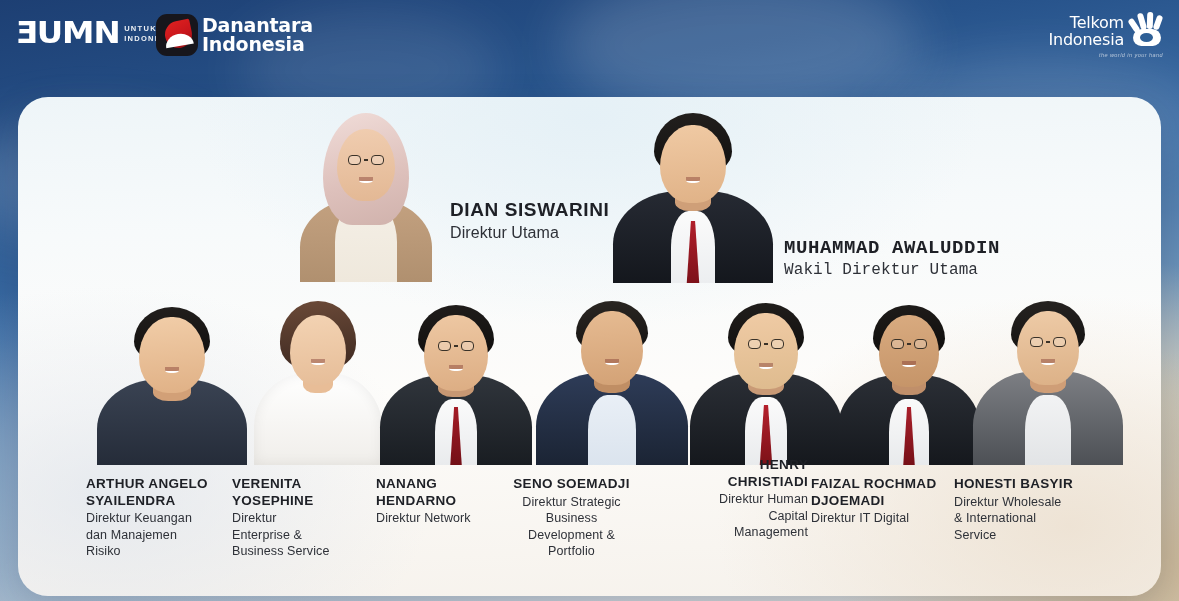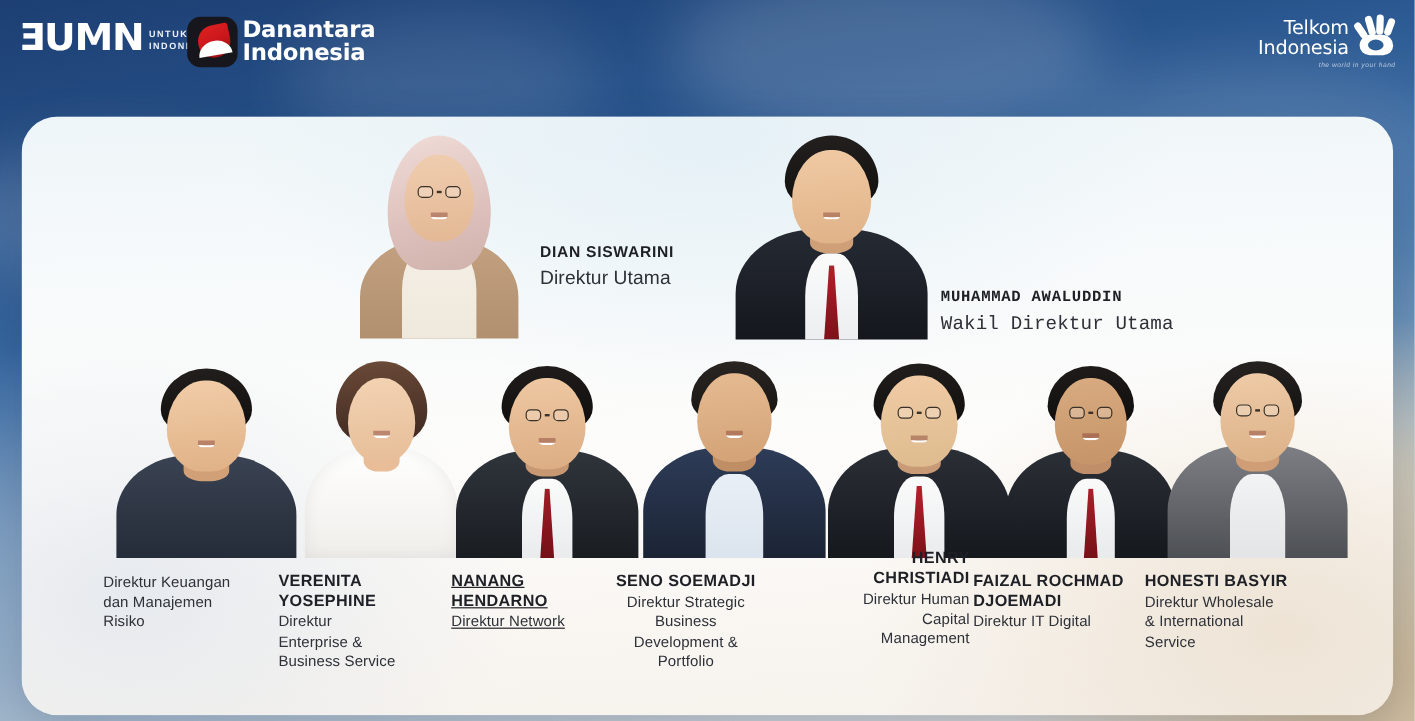--- a/index.html
+++ b/index.html
@@ -147,21 +147,21 @@
   
   .label{ position:absolute; color:#23242a; }
   .lab-name{
     font-weight:700; font-size:16.5px; line-height:20px; letter-spacing:.35px;
     color:#1e2026; white-space:pre-line;
   }
   .lab-role{
     margin-top:1px; font-weight:400; font-size:15px; line-height:19px;
     color:#2e3138; letter-spacing:.1px; white-space:pre-line;
   }
-  .label.top .lab-name{ font-size:13px; letter-spacing:.6px; line-height:22px; }
+  .label.top .lab-name{ font-size:19px; letter-spacing:.6px; line-height:22px; }
   .label.top .lab-role{ font-size:16px; line-height:21px; }
 
   .label.small .lab-name{ font-size:13.5px; line-height:16.5px; letter-spacing:.3px; }
   .label.small .lab-role{ font-size:12.5px; line-height:16.5px; }
 </style>
 </head>
 <body>
 
 <div class="stage">
 
@@ -347,34 +347,36 @@
         <div class="glasses" style="top:38px;">
           <b></b>
             <s></s>
             <b></b>
         </div>
         <div class="smile" style="top:60px;"></div>
       </div>
     </div>
 
     <div class="label small" style="left:68px; top:379px; width:150px;">
+      <div class="lab-name">ARTHUR  ANGELO
+SYAILENDRA</div>
       <div class="lab-role">Direktur Keuangan
 dan Manajemen
 Risiko</div>
     </div>
 
     <div class="label small" style="left:214px; top:379px; width:130px;">
       <div class="lab-name">VERENITA
 YOSEPHINE</div>
       <div class="lab-role">Direktur
 Enterprise &amp;
 Business Service</div>
     </div>
 
-    <div class="label small" style="left:358px; top:379px; width:140px;text-decoration:underline;">
+    <div class="label small" style="left:358px; top:379px; width:140px;">
       <div class="lab-name">NANANG
 HENDARNO</div>
       <div class="lab-role">Direktur Network</div>
     </div>
 
     <div class="label small" style="left:481px; top:379px; width:145px;text-align:center;">
       <div class="lab-name">SENO SOEMADJI</div>
       <div class="lab-role">Direktur Strategic
 Business
 Development &amp;

